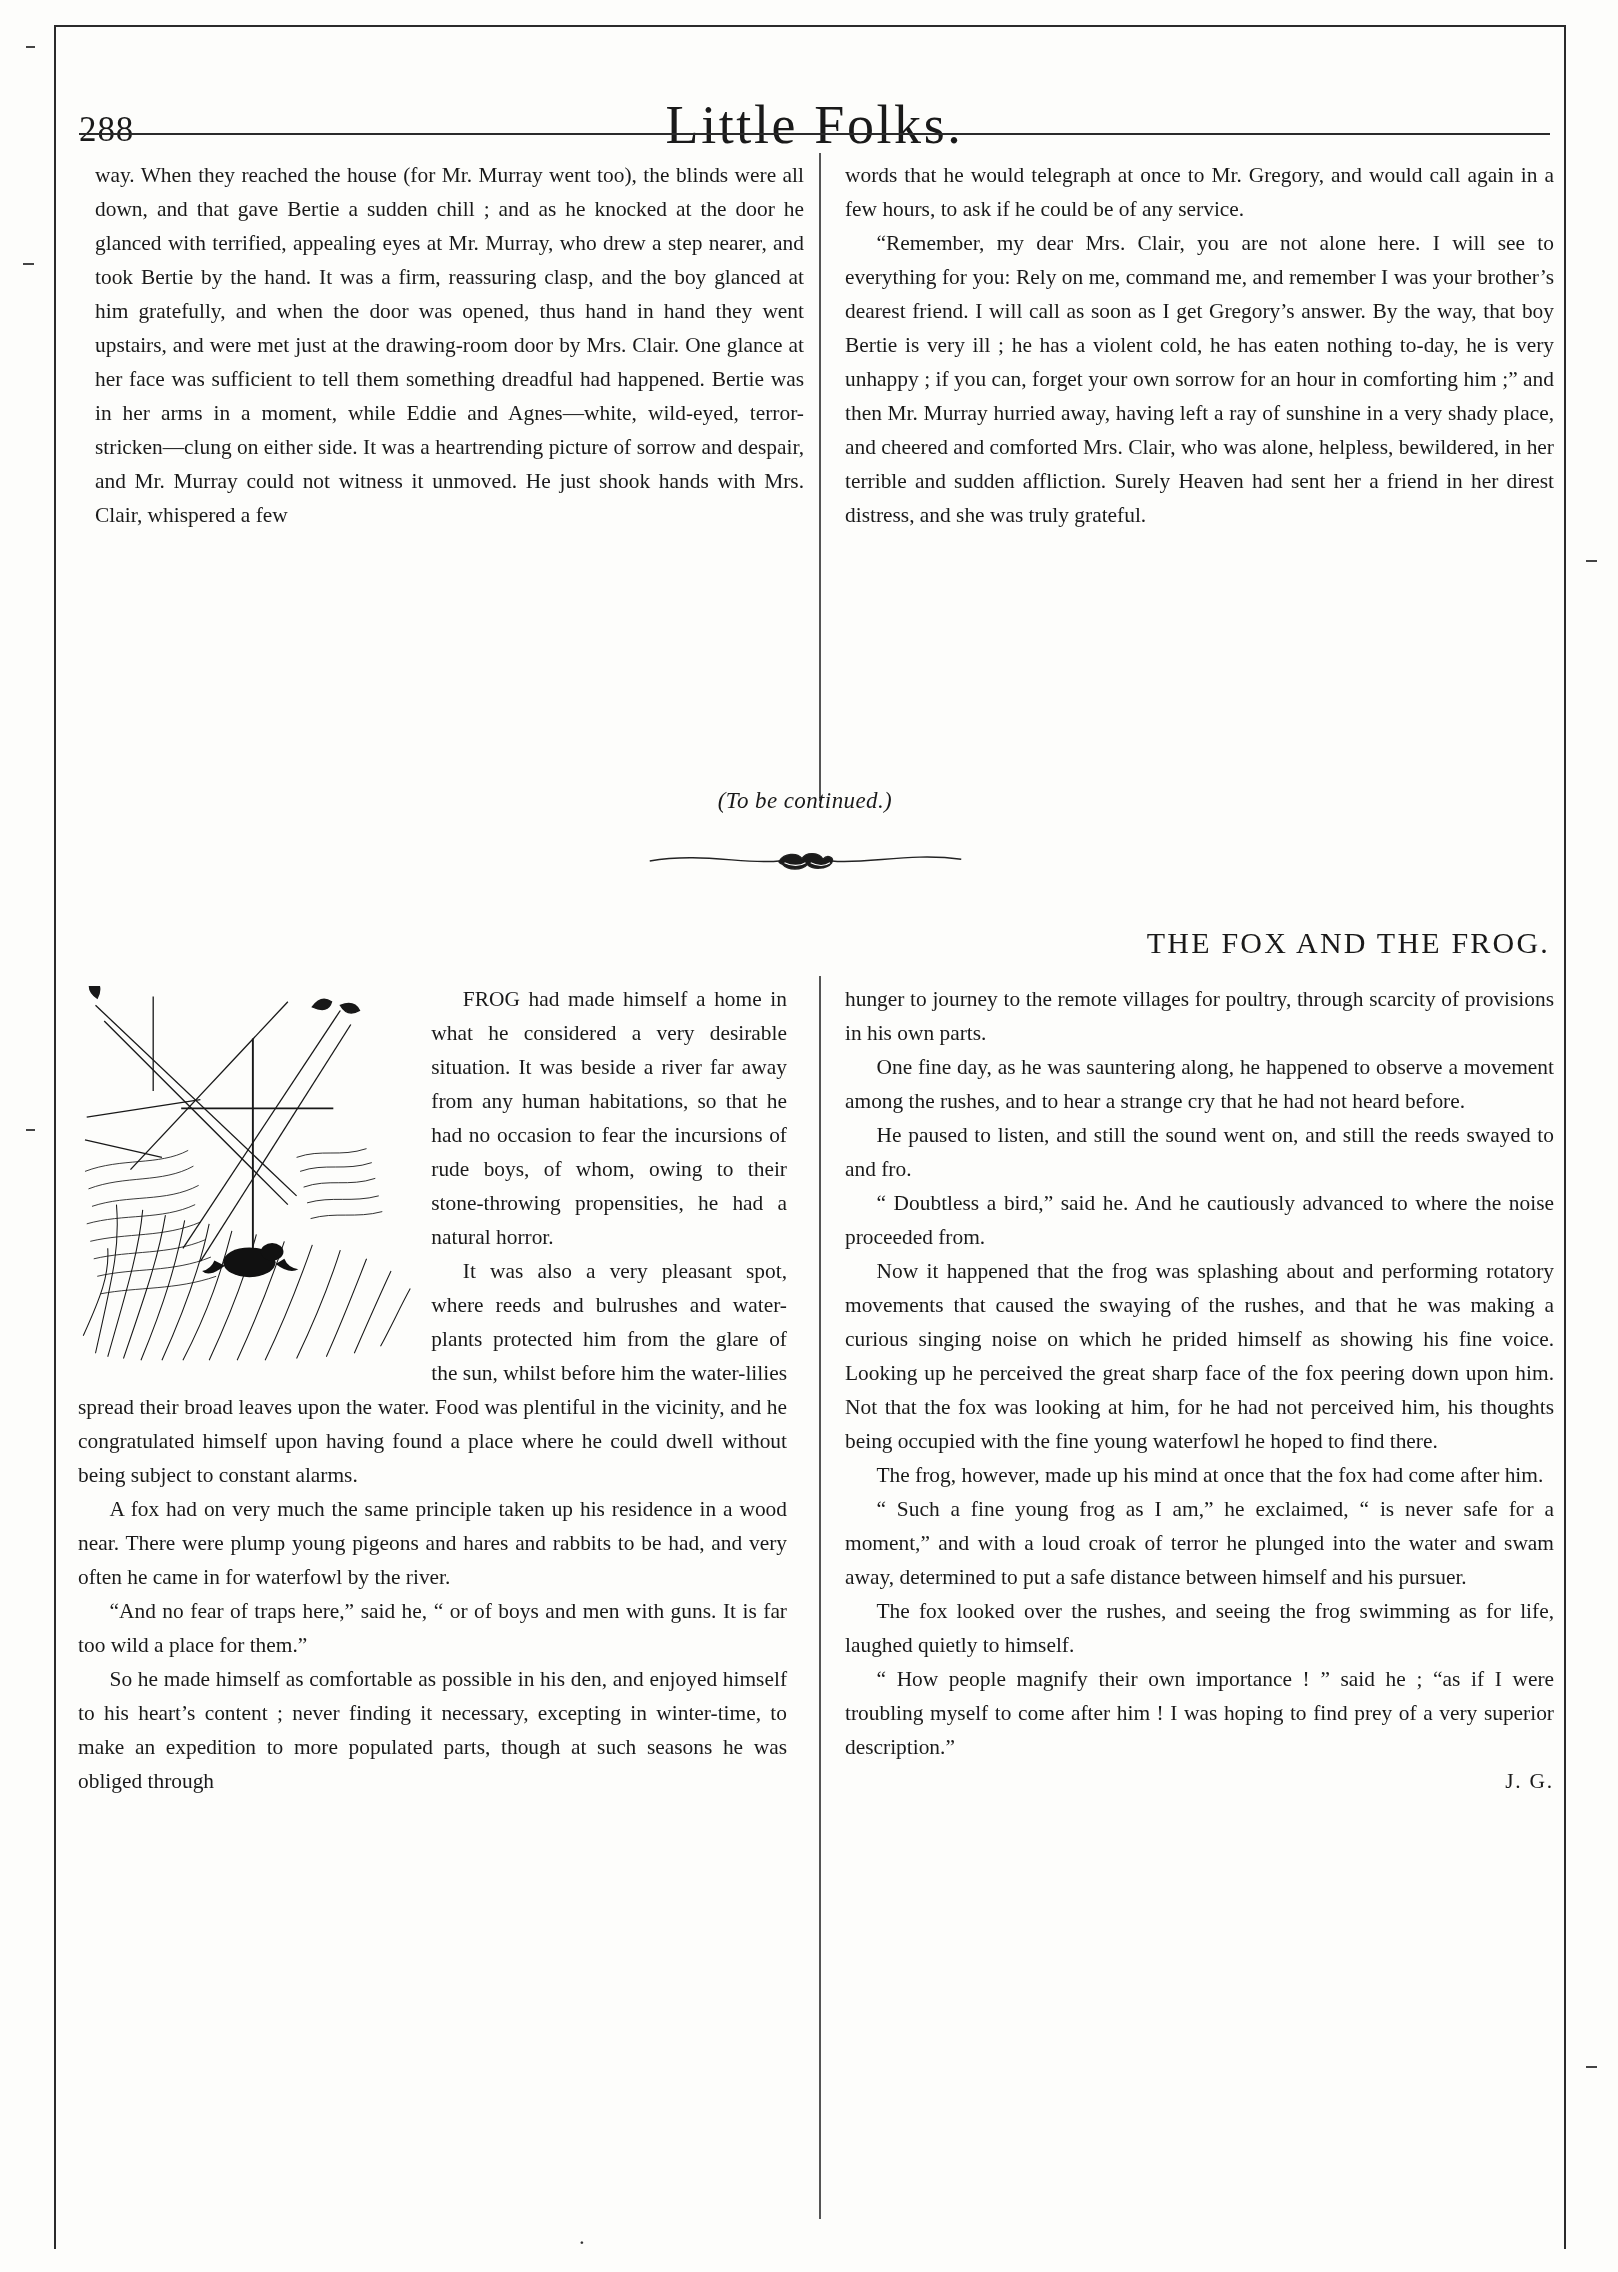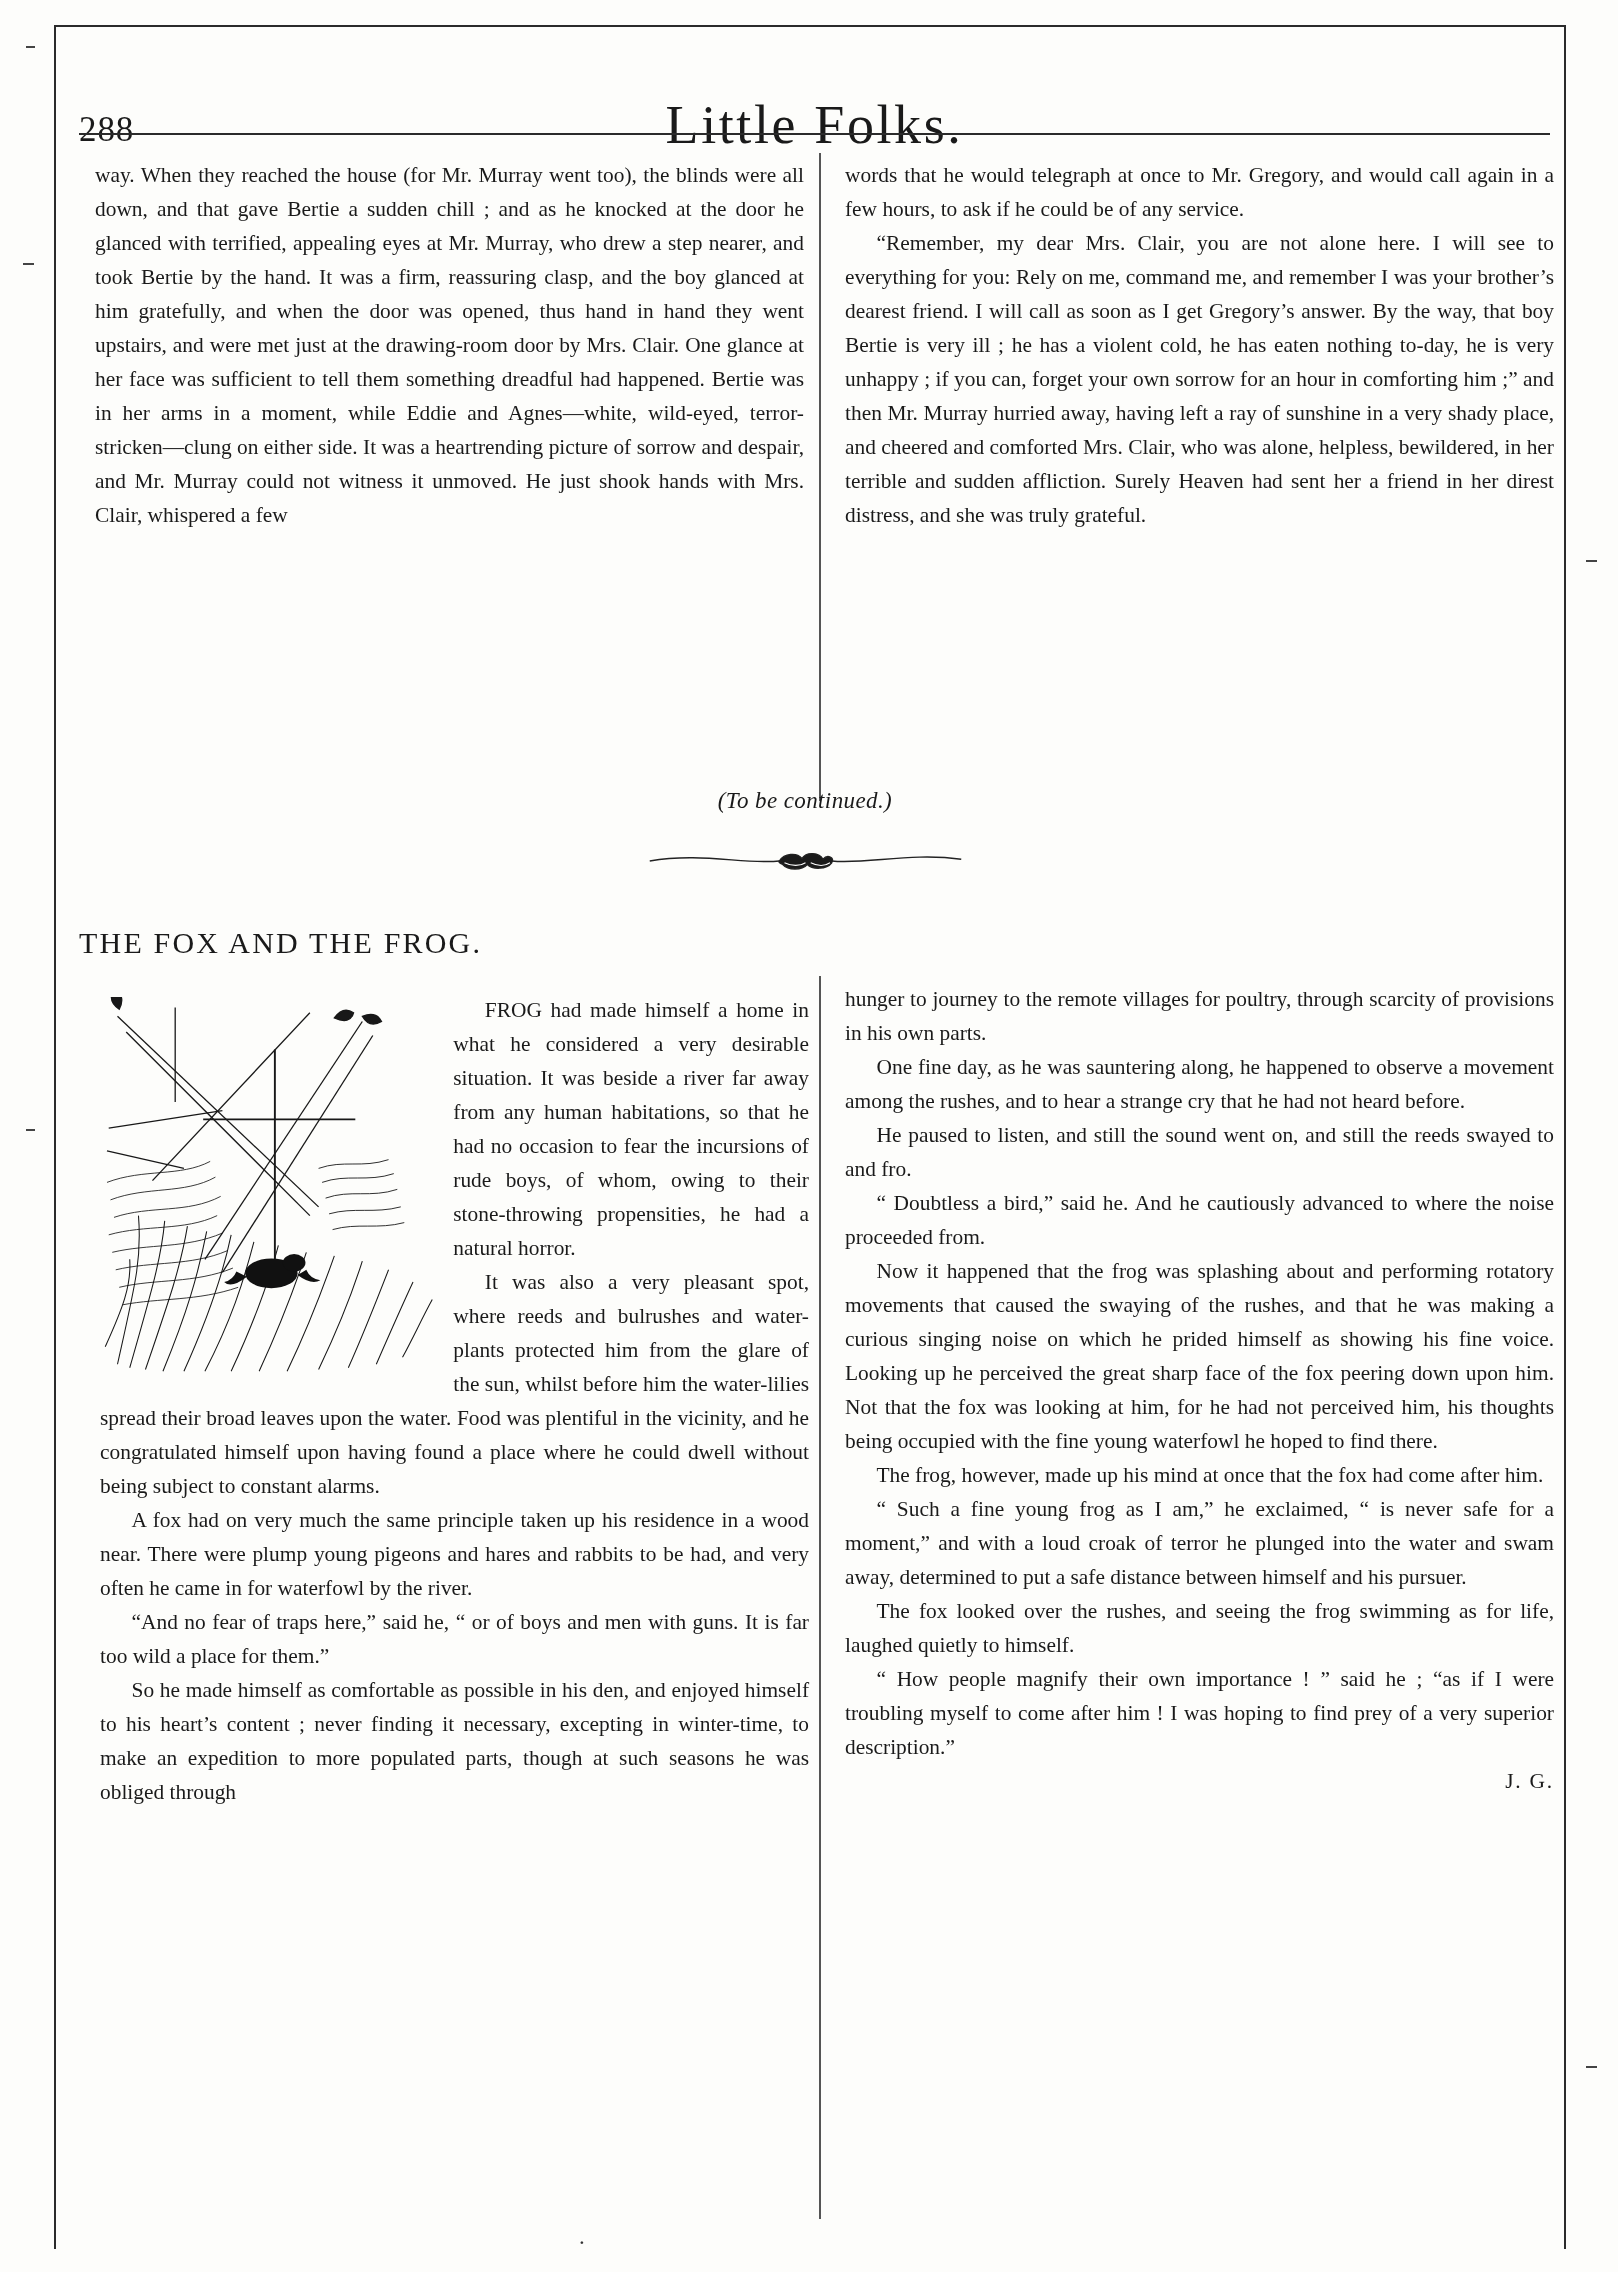--- a/index.html
+++ b/index.html
@@ -121,27 +121,27 @@
     left: 648px;
     top: 847px;
     width: 315px;
     height: 24.5px;
   }
   .article-title {
     position: absolute;
     left: 79px;
     top: 926px;
     width: 1471px;
-    text-align: left;
+    text-align: right;
     font-size: 30px;
     letter-spacing: 2.2px;
     font-family: "Liberation Serif", serif;
   }
   #fox-left {
-    left: 100px; top: 982px; width: 709px; margin-top: 11px;
+    left: 78px; top: 982px; width: 709px;
   }
   #fox-right {
     left: 845px; top: 982px; width: 709px;
   }
   .illus {
     float: left;
     width: 341px;
     height: 376px;
     margin: 3.5px 12.3px 3.5px 0;
     shape-outside: margin-box;

